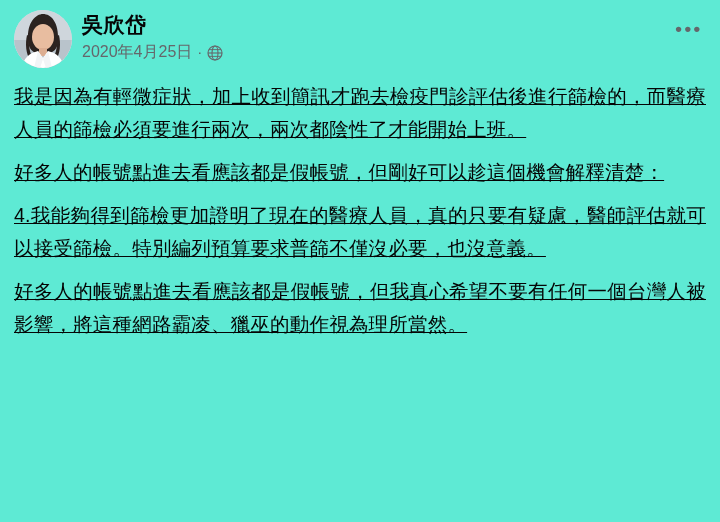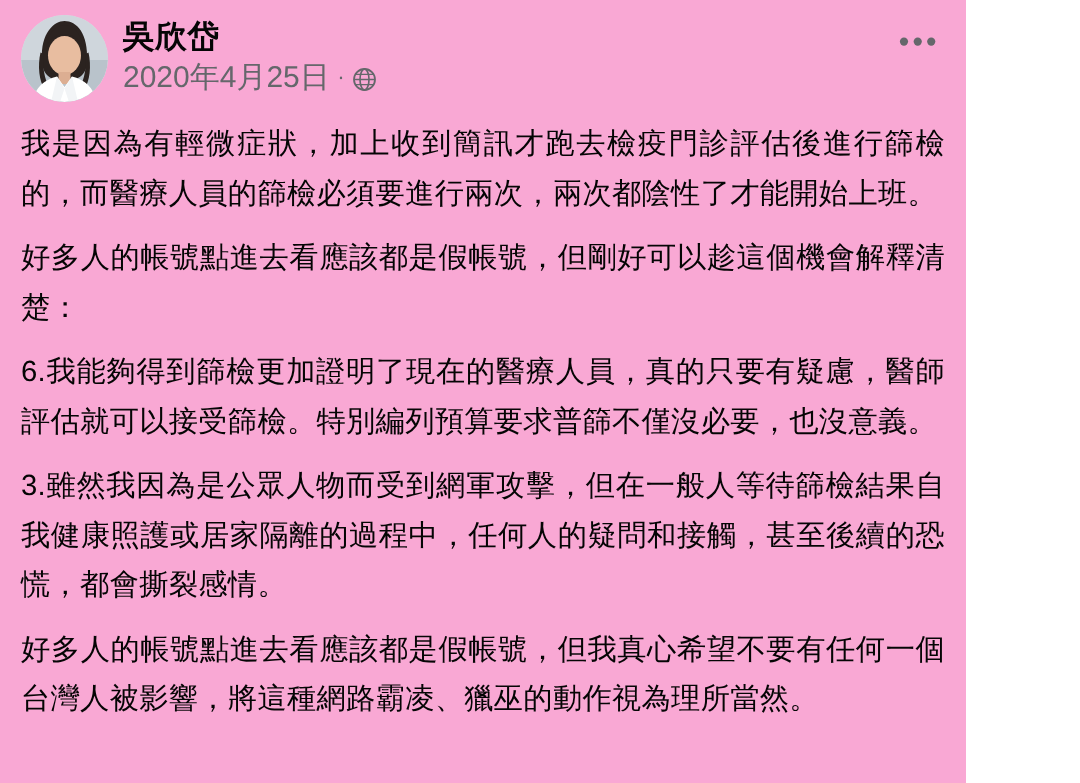--- a/index.html
+++ b/index.html
@@ -9,25 +9,25 @@
   }
   body {
     width: 720px;
     height: 522px;
     font-family: "Liberation Sans", sans-serif;
     color: #050505;
     overflow: hidden;
   }
   .post {
     position: relative;
-    width: 644px;
+    width: 720px;
     height: 522px;
     box-sizing: border-box;
     padding: 10px 14px 0 14px;
-    background: #f9a8d4;
+    background: #5eead4;
   }
   .post-header {
     display: flex;
     align-items: flex-start;
     gap: 10px;
     height: 62px;
   }
   .avatar {
     width: 58px;
     height: 58px;
@@ -50,21 +50,21 @@
     color: #050505;
     letter-spacing: 0.5px;
   }
   .meta-row {
     display: flex;
     align-items: center;
     gap: 5px;
     margin-top: 4px;
   }
   .post-date {
-    font-size: 20px;
+    font-size: 16px;
     color: #65676b;
     line-height: 20px;
   }
   .dot-sep {
     font-size: 15px;
     color: #65676b;
     line-height: 20px;
   }
   .globe-icon {
     width: 16px;
@@ -93,20 +93,21 @@
     margin-top: 8px;
     font-size: 19.5px;
     line-height: 33px;
     color: #050505;
     letter-spacing: 0.2px;
   }
   .post-body p {
     margin: 0 0 10px 0;
     text-align: justify;
     text-justify: inter-ideograph;
+    text-decoration: underline;
   }
   .post-body p:last-child { margin-bottom: 0; }
 </style>
 </head>
 <body>
 
 <div class="post">
 
   <div class="post-header">
 
@@ -154,18 +155,17 @@
         </span>
       </div>
     </div>
 
     <div class="more-btn">•••</div>
   </div>
 
   <div class="post-body">
     <p>我是因為有輕微症狀，加上收到簡訊才跑去檢疫門診評估後進行篩檢的，而醫療人員的篩檢必須要進行兩次，兩次都陰性了才能開始上班。</p>
     <p>好多人的帳號點進去看應該都是假帳號，但剛好可以趁這個機會解釋清楚：</p>
-    <p>6.我能夠得到篩檢更加證明了現在的醫療人員，真的只要有疑慮，醫師評估就可以接受篩檢。特別編列預算要求普篩不僅沒必要，也沒意義。</p>
-    <p>3.雖然我因為是公眾人物而受到網軍攻擊，但在一般人等待篩檢結果自我健康照護或居家隔離的過程中，任何人的疑問和接觸，甚至後續的恐慌，都會撕裂感情。</p>
+    <p>4.我能夠得到篩檢更加證明了現在的醫療人員，真的只要有疑慮，醫師評估就可以接受篩檢。特別編列預算要求普篩不僅沒必要，也沒意義。</p>
     <p>好多人的帳號點進去看應該都是假帳號，但我真心希望不要有任何一個台灣人被影響，將這種網路霸凌、獵巫的動作視為理所當然。</p>
   </div>
 
 </div>
 
 </body></html>

